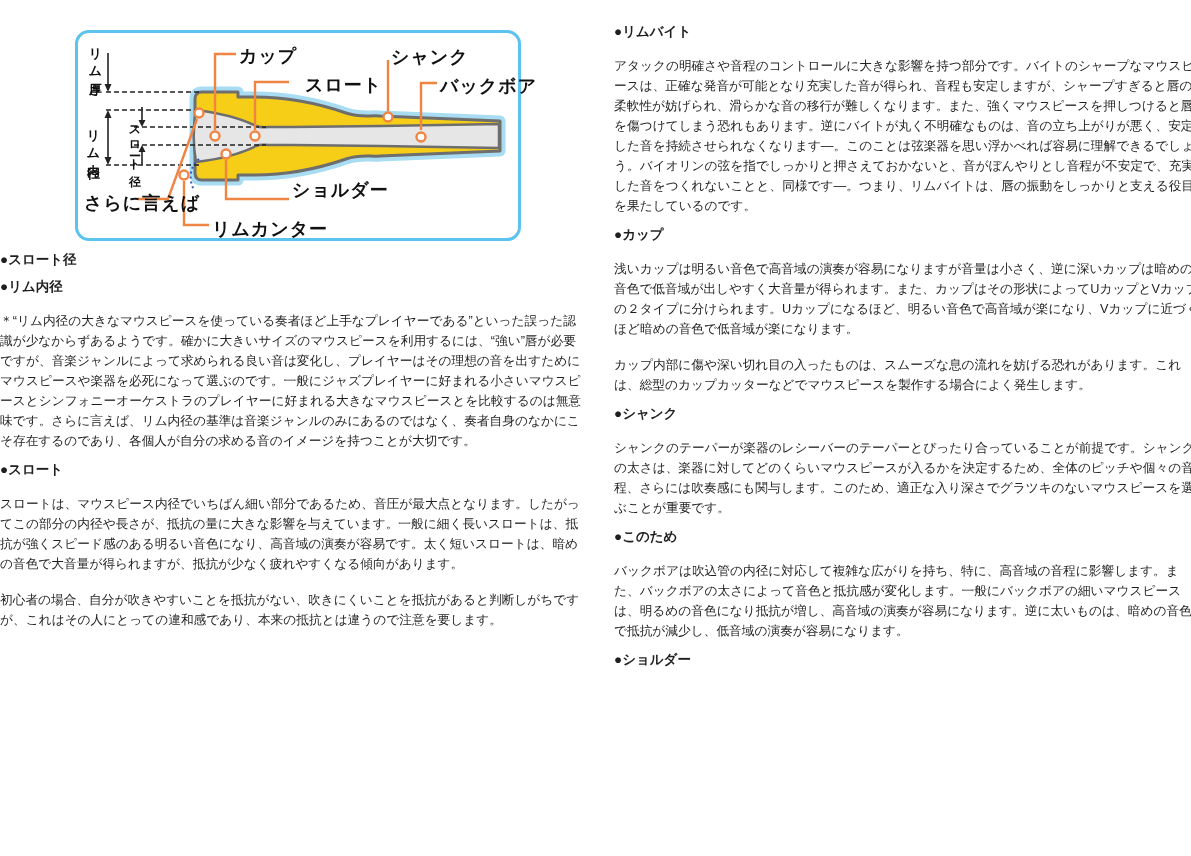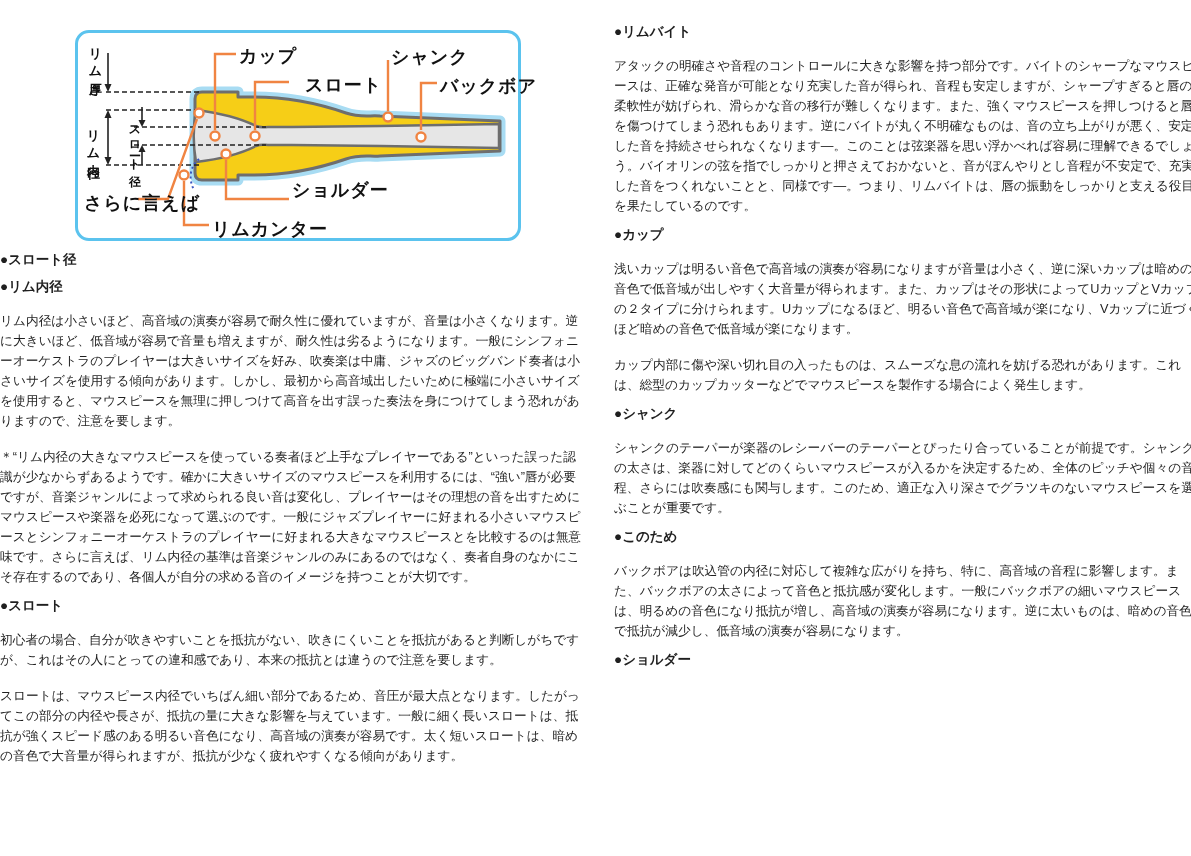--- a/index.html
+++ b/index.html
@@ -87,27 +87,26 @@
     <div class="dlabel v" style="left:8px;top:6px">リム厚さ</div>
     <div class="dlabel v" style="left:6px;top:88px">リム内径</div>
     <div class="dlabel v small" style="left:48px;top:84px">スロート径</div>
   </div>
 
   <div class="sec">
     <h2>●スロート径</h2>
   </div>
   <div class="sec">
     <h2>●リム内径</h2>
-    <p>リム内径は小さいほど、高音域の演奏が容易で耐久性に優れていますが、音量は小さくなります。逆に大きいほど、低音域が容易で音量も増えますが、耐久性は劣るようになります。一般にシンフォニーオーケストラのプレイヤーは大きいサイズを好み、吹奏楽は中庸、ジャズのビッグバンド奏者は小さいサイズを使用する傾向があります。しかし、最初から高音域出したいために極端に小さいサイズを使用すると、マウスピースを無理に押しつけて高音を出す誤った奏法を身につけてしまう恐れがありますので、注意を要します。</p>
     <p>＊“リム内径の大きなマウスピースを使っている奏者ほど上手なプレイヤーである”といった誤った認識が少なからずあるようです。確かに大きいサイズのマウスピースを利用するには、“強い”唇が必要ですが、音楽ジャンルによって求められる良い音は変化し、プレイヤーはその理想の音を出すためにマウスピースや楽器を必死になって選ぶのです。一般にジャズプレイヤーに好まれる小さいマウスピースとシンフォニーオーケストラのプレイヤーに好まれる大きなマウスピースとを比較するのは無意味です。さらに言えば、リム内径の基準は音楽ジャンルのみにあるのではなく、奏者自身のなかにこそ存在するのであり、各個人が自分の求める音のイメージを持つことが大切です。</p>
   </div>
   <div class="sec">
     <h2>●スロート</h2>
+    <p>スロートは、マウスピース内径でいちばん細い部分であるため、音圧が最大点となります。したがってこの部分の内径や長さが、抵抗の量に大きな影響を与えています。一般に細く長いスロートは、抵抗が強くスピード感のある明るい音色になり、高音域の演奏が容易です。太く短いスロートは、暗めの音色で大音量が得られますが、抵抗が少なく疲れやすくなる傾向があります。</p>
     <p>初心者の場合、自分が吹きやすいことを抵抗がない、吹きにくいことを抵抗があると判断しがちですが、これはその人にとっての違和感であり、本来の抵抗とは違うので注意を要します。</p>
-    <p>スロートは、マウスピース内径でいちばん細い部分であるため、音圧が最大点となります。したがってこの部分の内径や長さが、抵抗の量に大きな影響を与えています。一般に細く長いスロートは、抵抗が強くスピード感のある明るい音色になり、高音域の演奏が容易です。太く短いスロートは、暗めの音色で大音量が得られますが、抵抗が少なく疲れやすくなる傾向があります。</p>
   </div>
 </div>
 
 <div class="col col-right">
   <div class="sec sec-first">
     <h2>●リムバイト</h2>
     <p>アタックの明確さや音程のコントロールに大きな影響を持つ部分です。バイトのシャープなマウスピースは、正確な発音が可能となり充実した音が得られ、音程も安定しますが、シャープすぎると唇の柔軟性が妨げられ、滑らかな音の移行が難しくなります。また、強くマウスピースを押しつけると唇を傷つけてしまう恐れもあります。逆にバイトが丸く不明確なものは、音の立ち上がりが悪く、安定した音を持続させられなくなります―。このことは弦楽器を思い浮かべれば容易に理解できるでしょう。バイオリンの弦を指でしっかりと押さえておかないと、音がぼんやりとし音程が不安定で、充実した音をつくれないことと、同様です―。つまり、リムバイトは、唇の振動をしっかりと支える役目を果たしているのです。</p>
   </div>
   <div class="sec">
     <h2>●カップ</h2>

